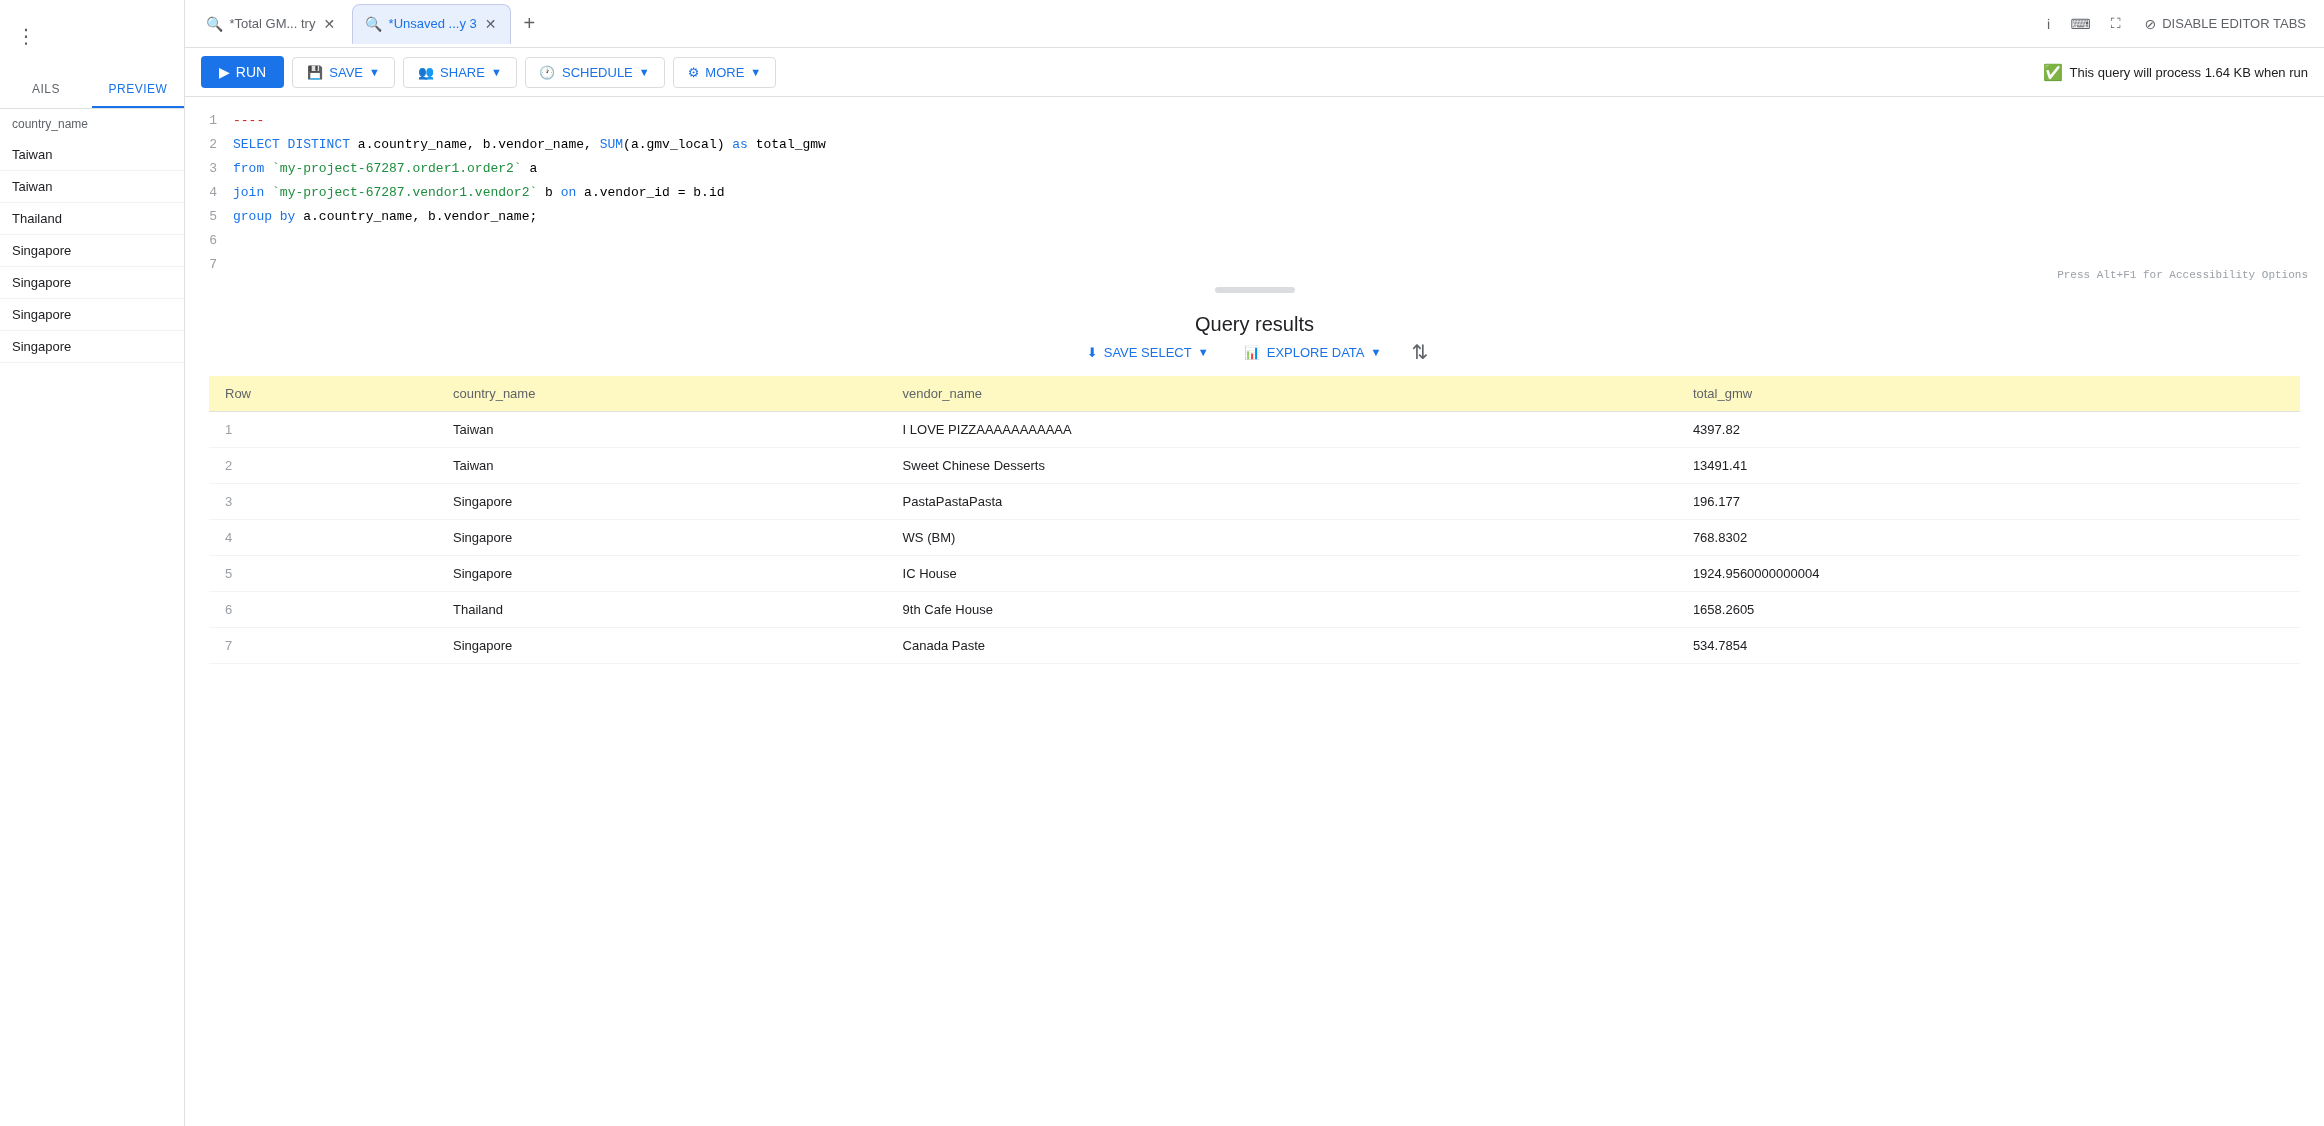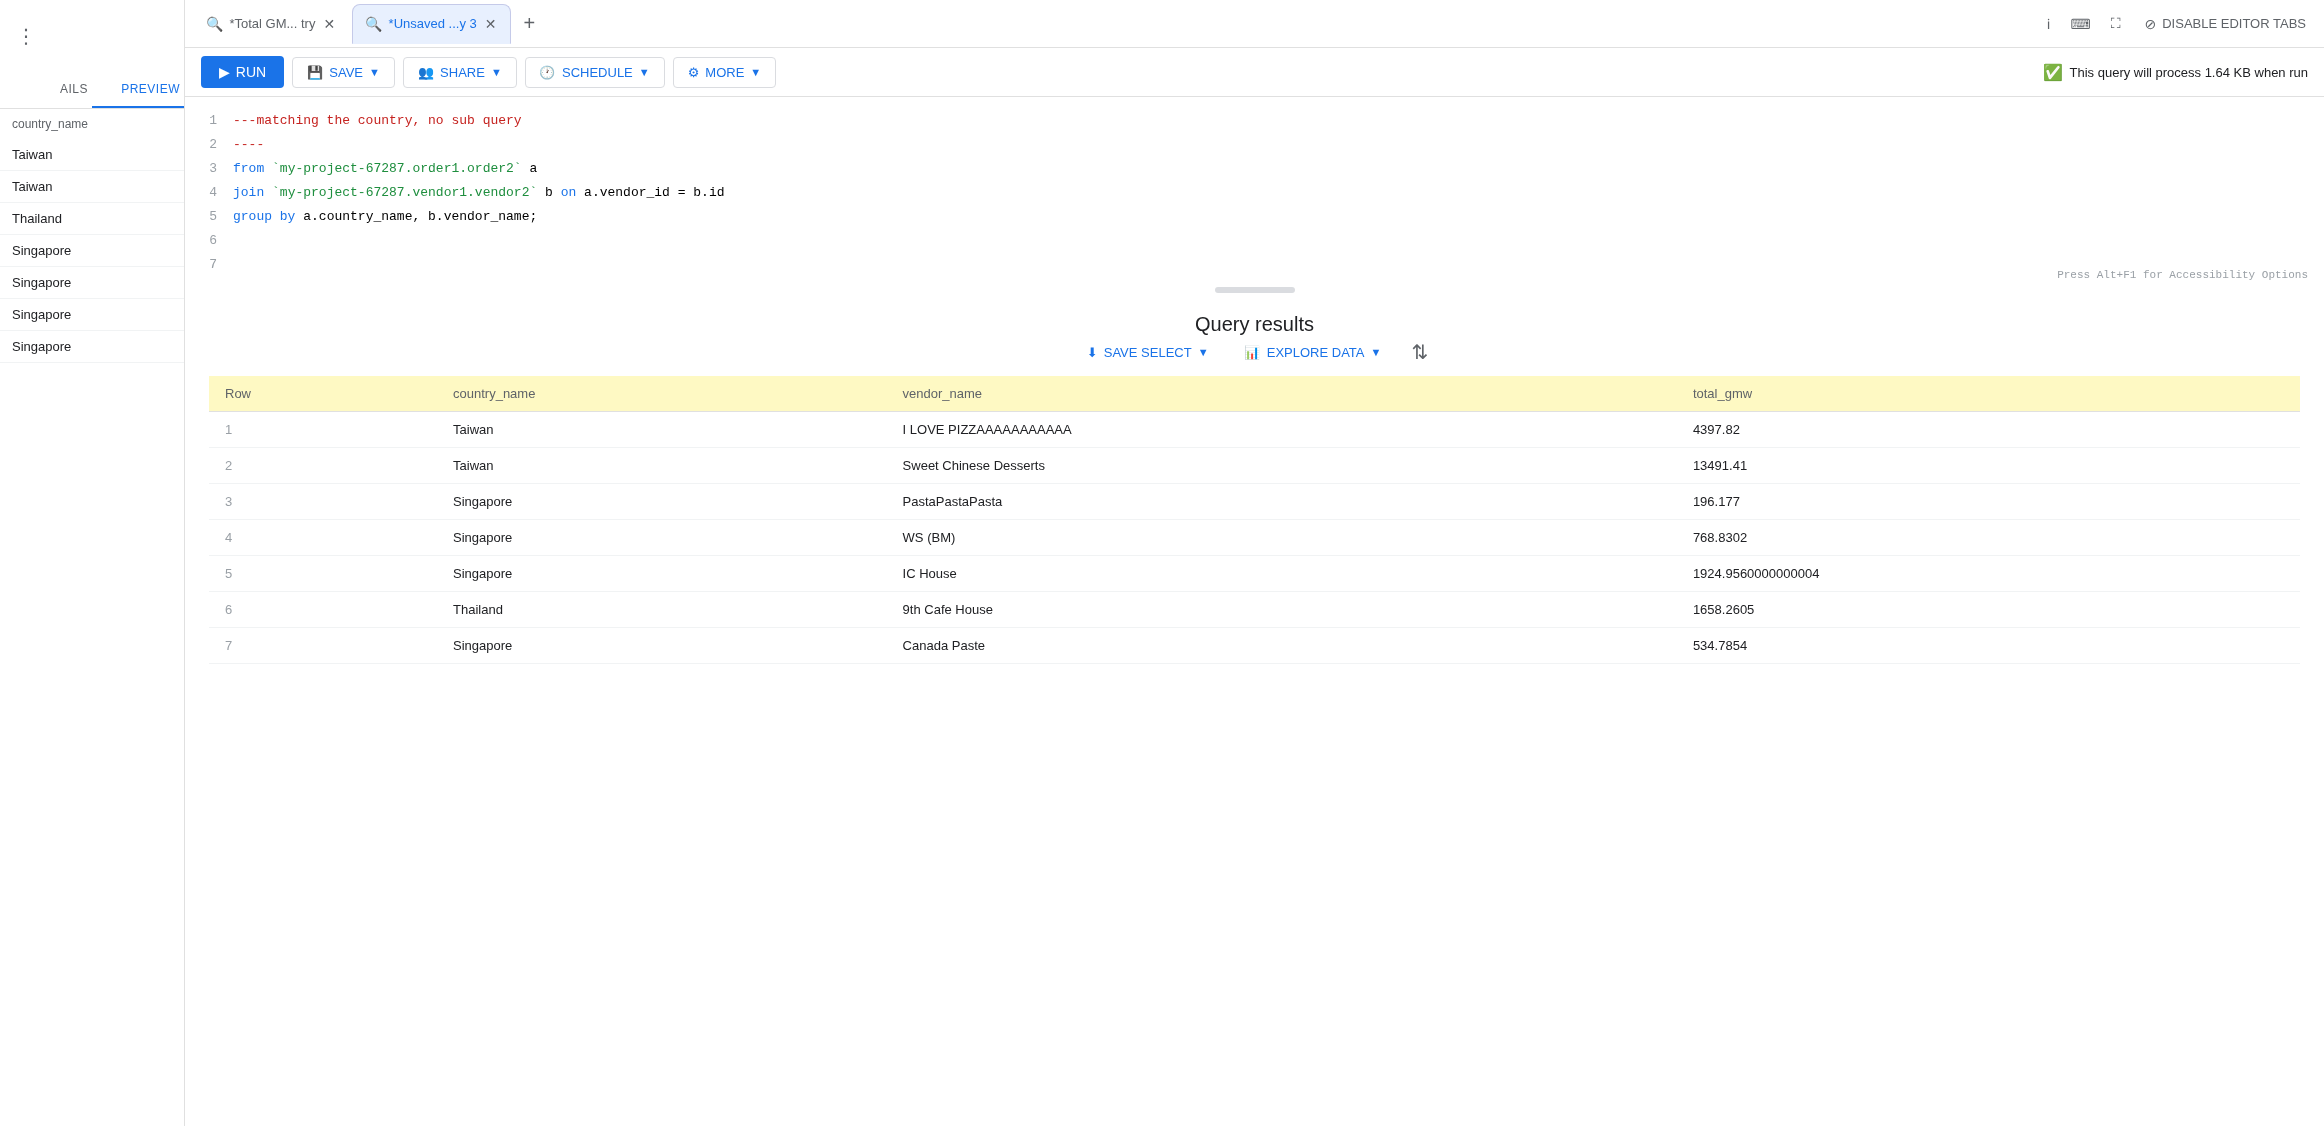--- a/index.html
+++ b/index.html
@@ -5,21 +5,21 @@
     * { box-sizing: border-box; margin: 0; padding: 0; }
     body { font-family: 'Google Sans', Arial, sans-serif; background: #fff; overflow: hidden; }
 
     .app-container { display: flex; height: 100vh; width: 100vw; }
 
     
     .sidebar { width: 185px; min-width: 185px; border-right: 1px solid #e0e0e0; background: #fff; display: flex; flex-direction: column; }
     .sidebar-top { padding: 16px 8px; }
     .sidebar-dots { font-size: 20px; color: #5f6368; cursor: pointer; padding: 8px; }
     .sidebar-tabs { display: flex; border-bottom: 1px solid #e0e0e0; }
-    .sidebar-tab { flex: 1; text-align: right; padding: 10px 4px; font-size: 12px; font-weight: 500; color: #5f6368; cursor: pointer; letter-spacing: 0.5px; }
+    .sidebar-tab { flex: 1; text-align: center; padding: 10px 4px; font-size: 12px; font-weight: 500; color: #5f6368; cursor: pointer; letter-spacing: 0.5px; }
     .sidebar-tab.active { color: #1a73e8; border-bottom: 2px solid #1a73e8; }
     .sidebar-list { flex: 1; overflow-y: auto; }
     .sidebar-col-header { padding: 8px 12px; font-size: 12px; color: #5f6368; font-weight: 500; }
     .sidebar-item { padding: 8px 12px; font-size: 13px; color: #202124; border-bottom: 1px solid #f1f3f4; cursor: pointer; }
 
     
     .main-area { flex: 1; display: flex; flex-direction: column; overflow: hidden; }
 
     
     .tab-bar { display: flex; align-items: center; background: #fff; border-bottom: 1px solid #e0e0e0; padding: 0 8px; height: 48px; }
@@ -168,22 +168,22 @@
         <div class="line-numbers">
           <div class="line-number">1</div>
           <div class="line-number">2</div>
           <div class="line-number">3</div>
           <div class="line-number">4</div>
           <div class="line-number">5</div>
           <div class="line-number">6</div>
           <div class="line-number">7</div>
         </div>
         <div class="code-lines">
-          <div class="code-line"><span class="comment">---matching the country, no sub query</span></div>
           <div class="code-line"><span class="comment">----</span></div>
+          <div class="code-line"><span class="kw-blue">SELECT DISTINCT</span><span> a.country_name, b.vendor_name, </span><span class="kw-blue">SUM</span><span>(a.gmv_local) </span><span class="kw-blue">as</span><span> total_gmw</span></div>
           <div class="code-line"><span class="kw-blue">from</span><span> </span><span class="table-ref">`my-project-67287.order1.order2`</span><span> a</span></div>
           <div class="code-line"><span class="kw-blue">join</span><span> </span><span class="table-ref">`my-project-67287.vendor1.vendor2`</span><span> b </span><span class="kw-blue">on</span><span> a.vendor_id = b.id</span></div>
           <div class="code-line"><span class="kw-blue">group by</span><span> a.country_name, b.vendor_name;</span></div>
           <div class="code-line">&nbsp;</div>
         </div>
       </div>
       <div class="editor-scrollbar"></div>
       <div class="accessibility-hint">Press Alt+F1 for Accessibility Options</div>
     </div>
 

